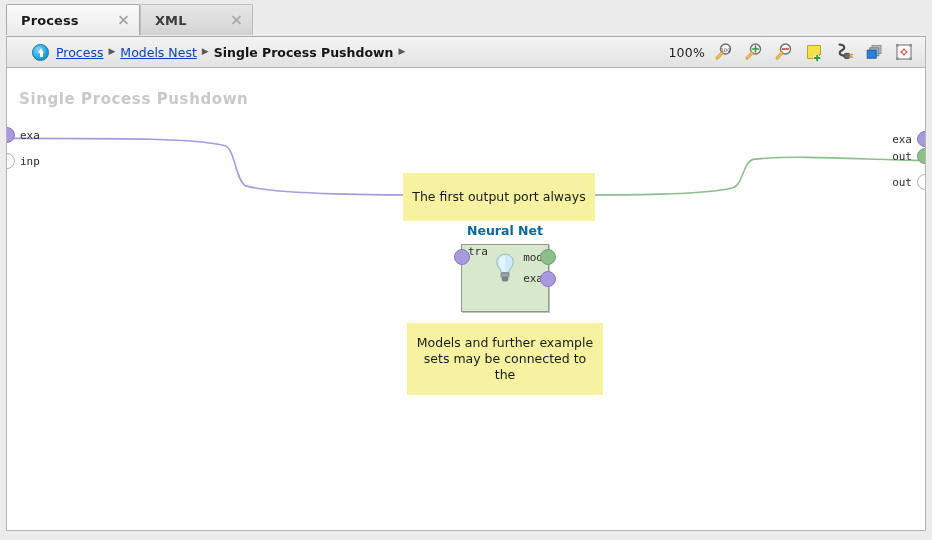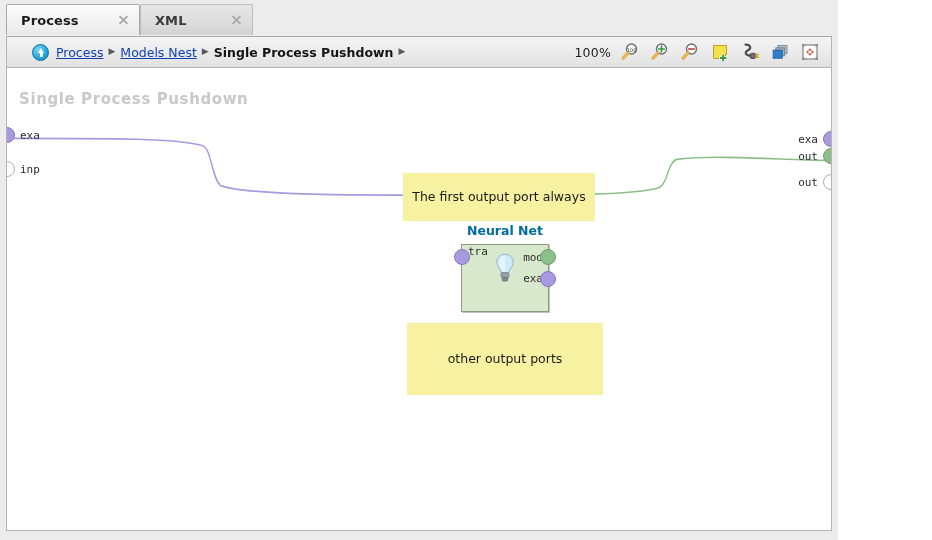--- a/index.html
+++ b/index.html
@@ -15,21 +15,21 @@
     font-size: 12px;
     color: #1a1a1a;
     overflow: hidden;
     position: relative;
   }
 
   
   #app {
     position: absolute;
     left: 0; top: 0;
-    width: 838px; height: 540px;
+    width: 932px; height: 540px;
     background: #ececec;
     display: flex;
     flex-direction: column;
   }
 
   
   #tabstrip {
     height: 36px;
     background: #ececec;
     position: relative;
@@ -430,21 +430,21 @@
 
       <path d="M 6 67 C 120 67, 190 67, 218 74 C 228 77, 228 105, 238 112 C 268 121, 380 121, 446 121" fill="none" stroke="#a99ae0" stroke-width="1.6"></path>
 
       <path d="M 548 121 C 620 121, 698 121, 726 114 C 736 111, 736 90, 746 87 C 790 82, 868 88, 912 88" fill="none" stroke="#8cbf8c" stroke-width="1.6"></path>
     </svg>
 
     <div class="edge-port left" style="top:59px;">
       <span class="port-nub purple"></span>
       <span class="port-label">exa</span>
     </div>
-    <div class="edge-port left" style="top:85px;margin-top:8px;">
+    <div class="edge-port left" style="top:85px;">
       <span class="port-nub empty"></span>
       <span class="port-label">inp</span>
     </div>
 
     <div class="edge-port right" style="top:63px;">
       <span class="port-nub purple"></span>
       <span class="port-label">exa</span>
     </div>
     <div class="edge-port right" style="top:80px;">
       <span class="port-nub green"></span>
@@ -477,20 +477,21 @@
           <path d="M11 1.2 C15.7 1.2 19.2 4.7 19.2 9.2 C19.2 12.4 17.4 14.3 16.1 16.1 C15.3 17.2 15.0 18.3 15.0 19.6 H7.0 C7.0 18.3 6.7 17.2 5.9 16.1 C4.6 14.3 2.8 12.4 2.8 9.2 C2.8 4.7 6.3 1.2 11 1.2 Z" fill="#cfeaf8" stroke="#8fb8cc" stroke-width="1"></path>
           <path d="M11 2.4 C8.2 2.4 6.0 4.6 5.3 7.4 C4.8 9.6 5.3 12.0 6.6 14.2 C7.4 15.6 7.9 17.2 8.0 18.6 H11 Z" fill="#eaf6fd" opacity="0.85"></path>
           <rect x="7.1" y="19.8" width="7.8" height="4.6" rx="0.8" fill="#9aa3a8" stroke="#717a80" stroke-width="0.8"></rect>
           <rect x="8.2" y="24.6" width="5.6" height="3.4" rx="1.2" fill="#7f888e" stroke="#667077" stroke-width="0.8"></rect>
         </svg>
       </div>
     </div>
 
     <div class="annotation" id="annotation-2">
       <div>
-        <span>other output ports</span>
+        <span>Models and further example</span>
+        <span>sets may be connected to the</span>
       </div>
     </div>
 
   </div>
 
   <div id="statusbar"></div>
 </div>
 
 </body></html>

